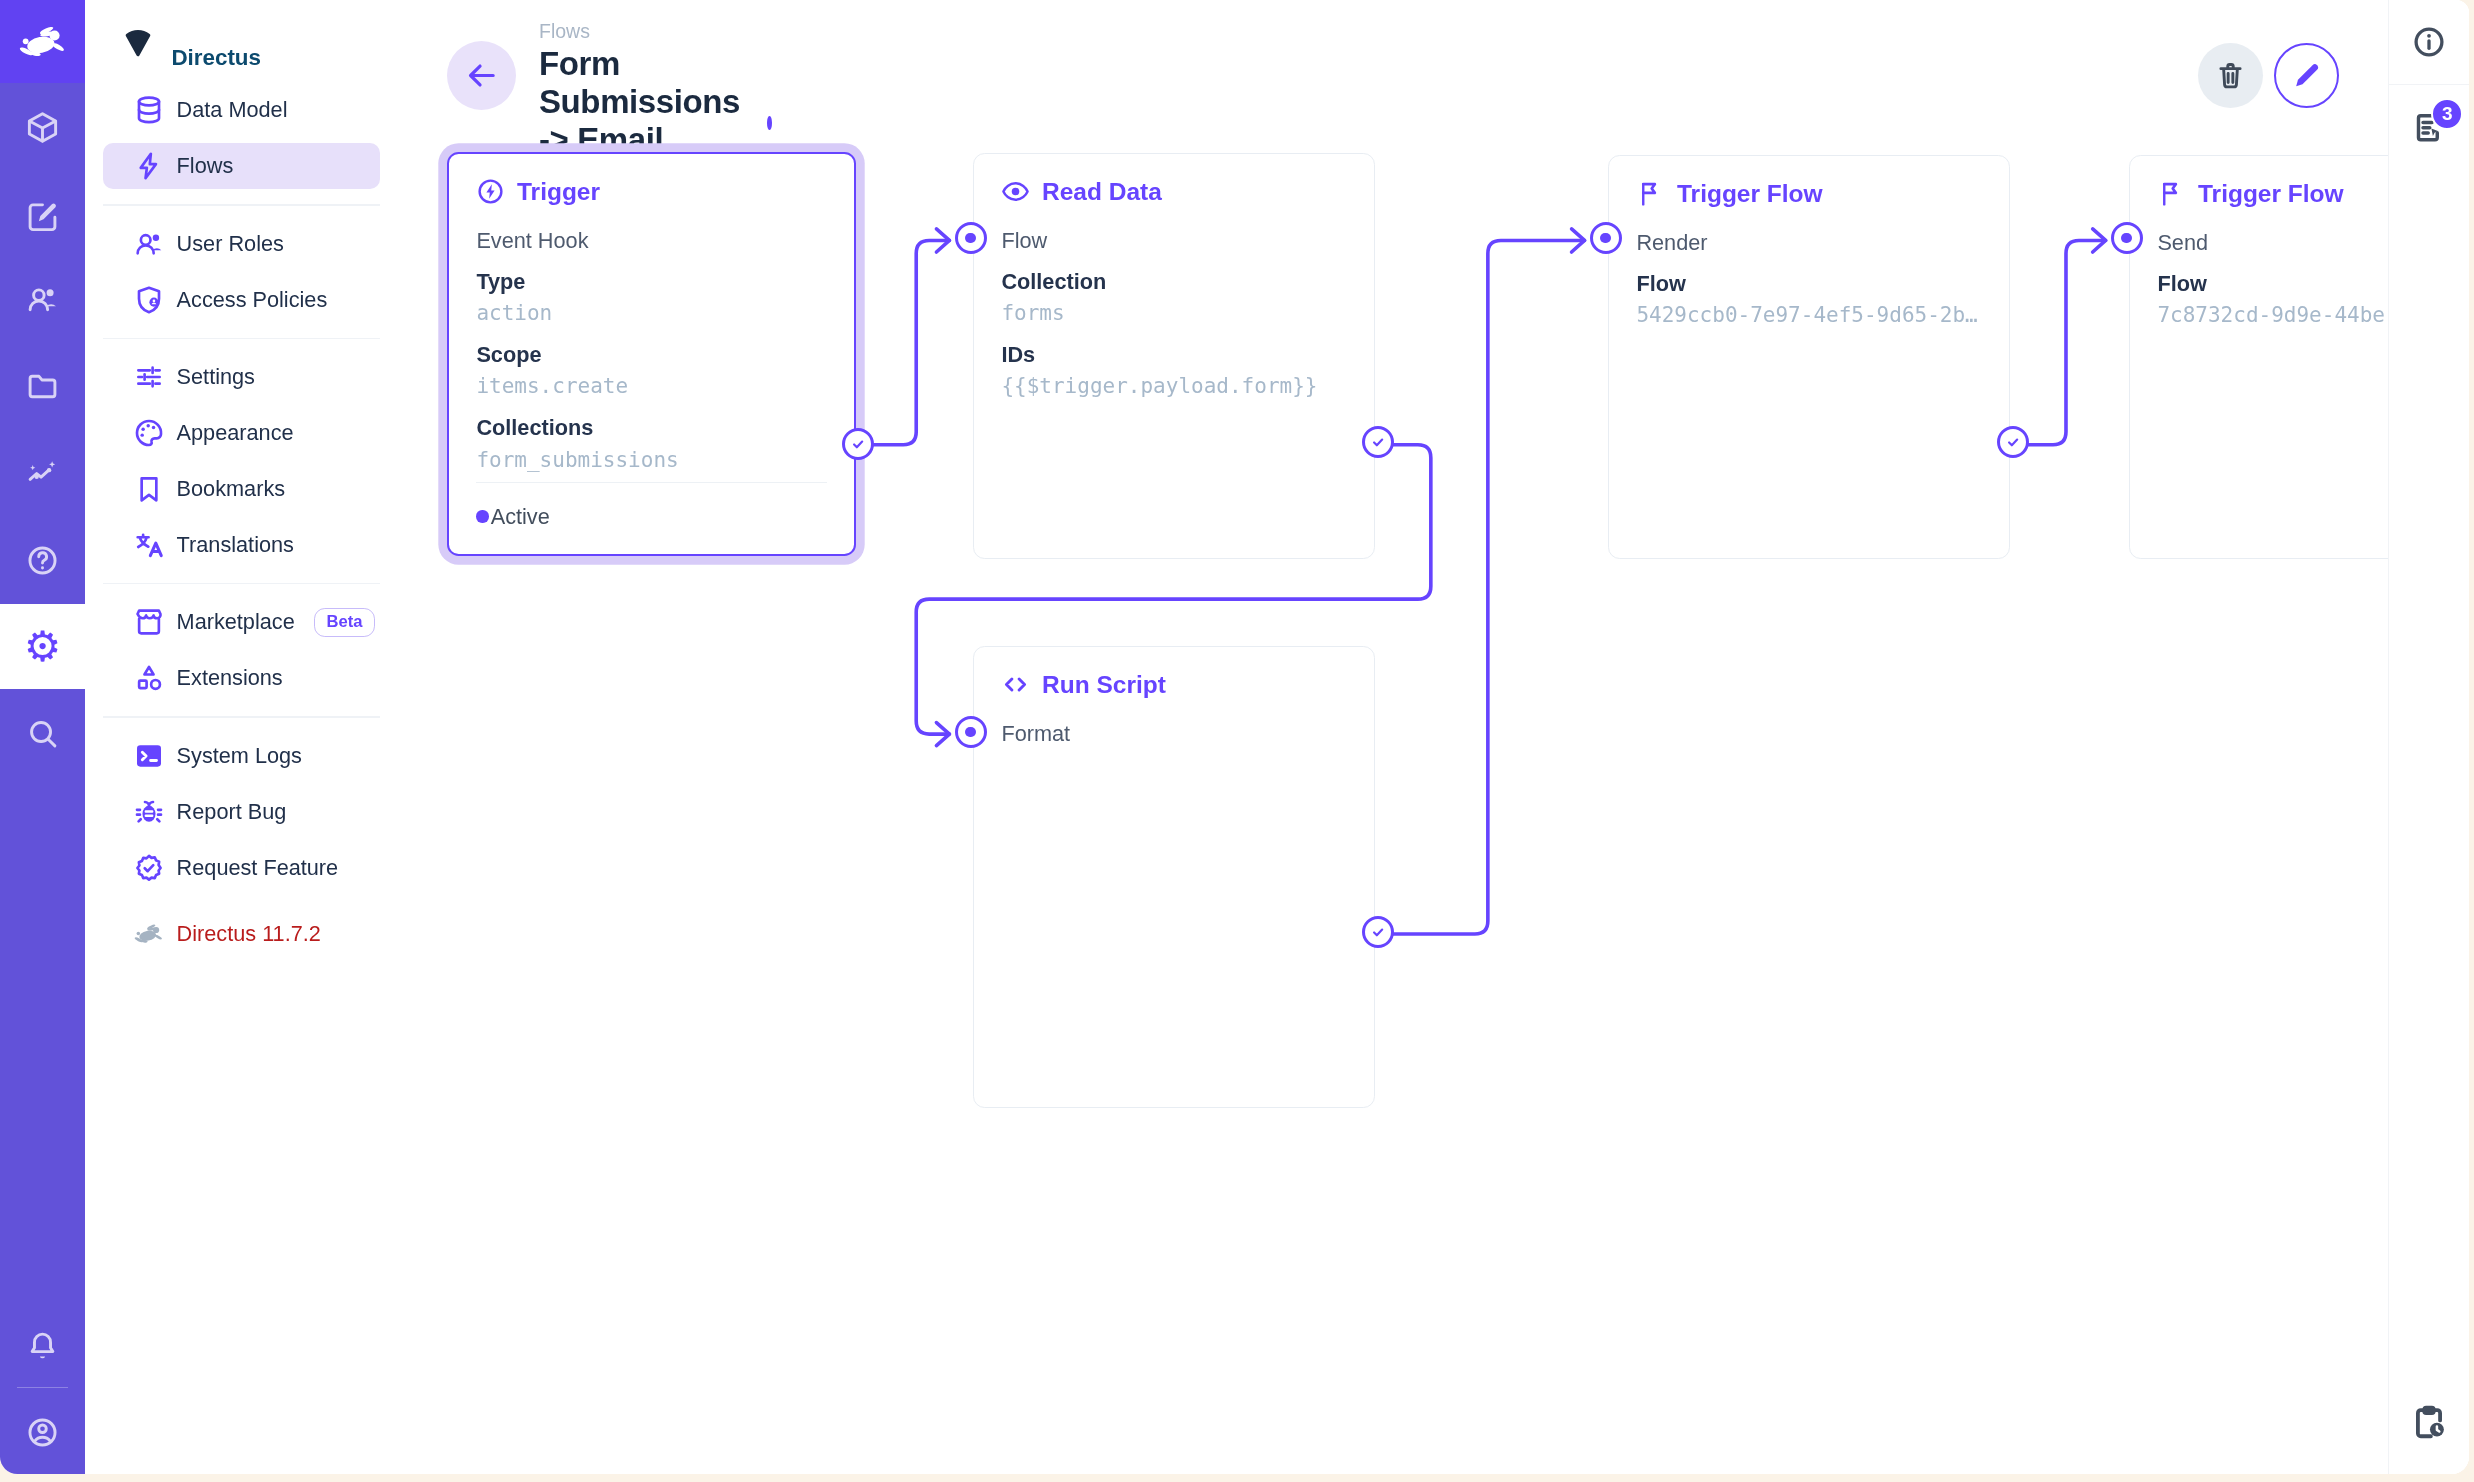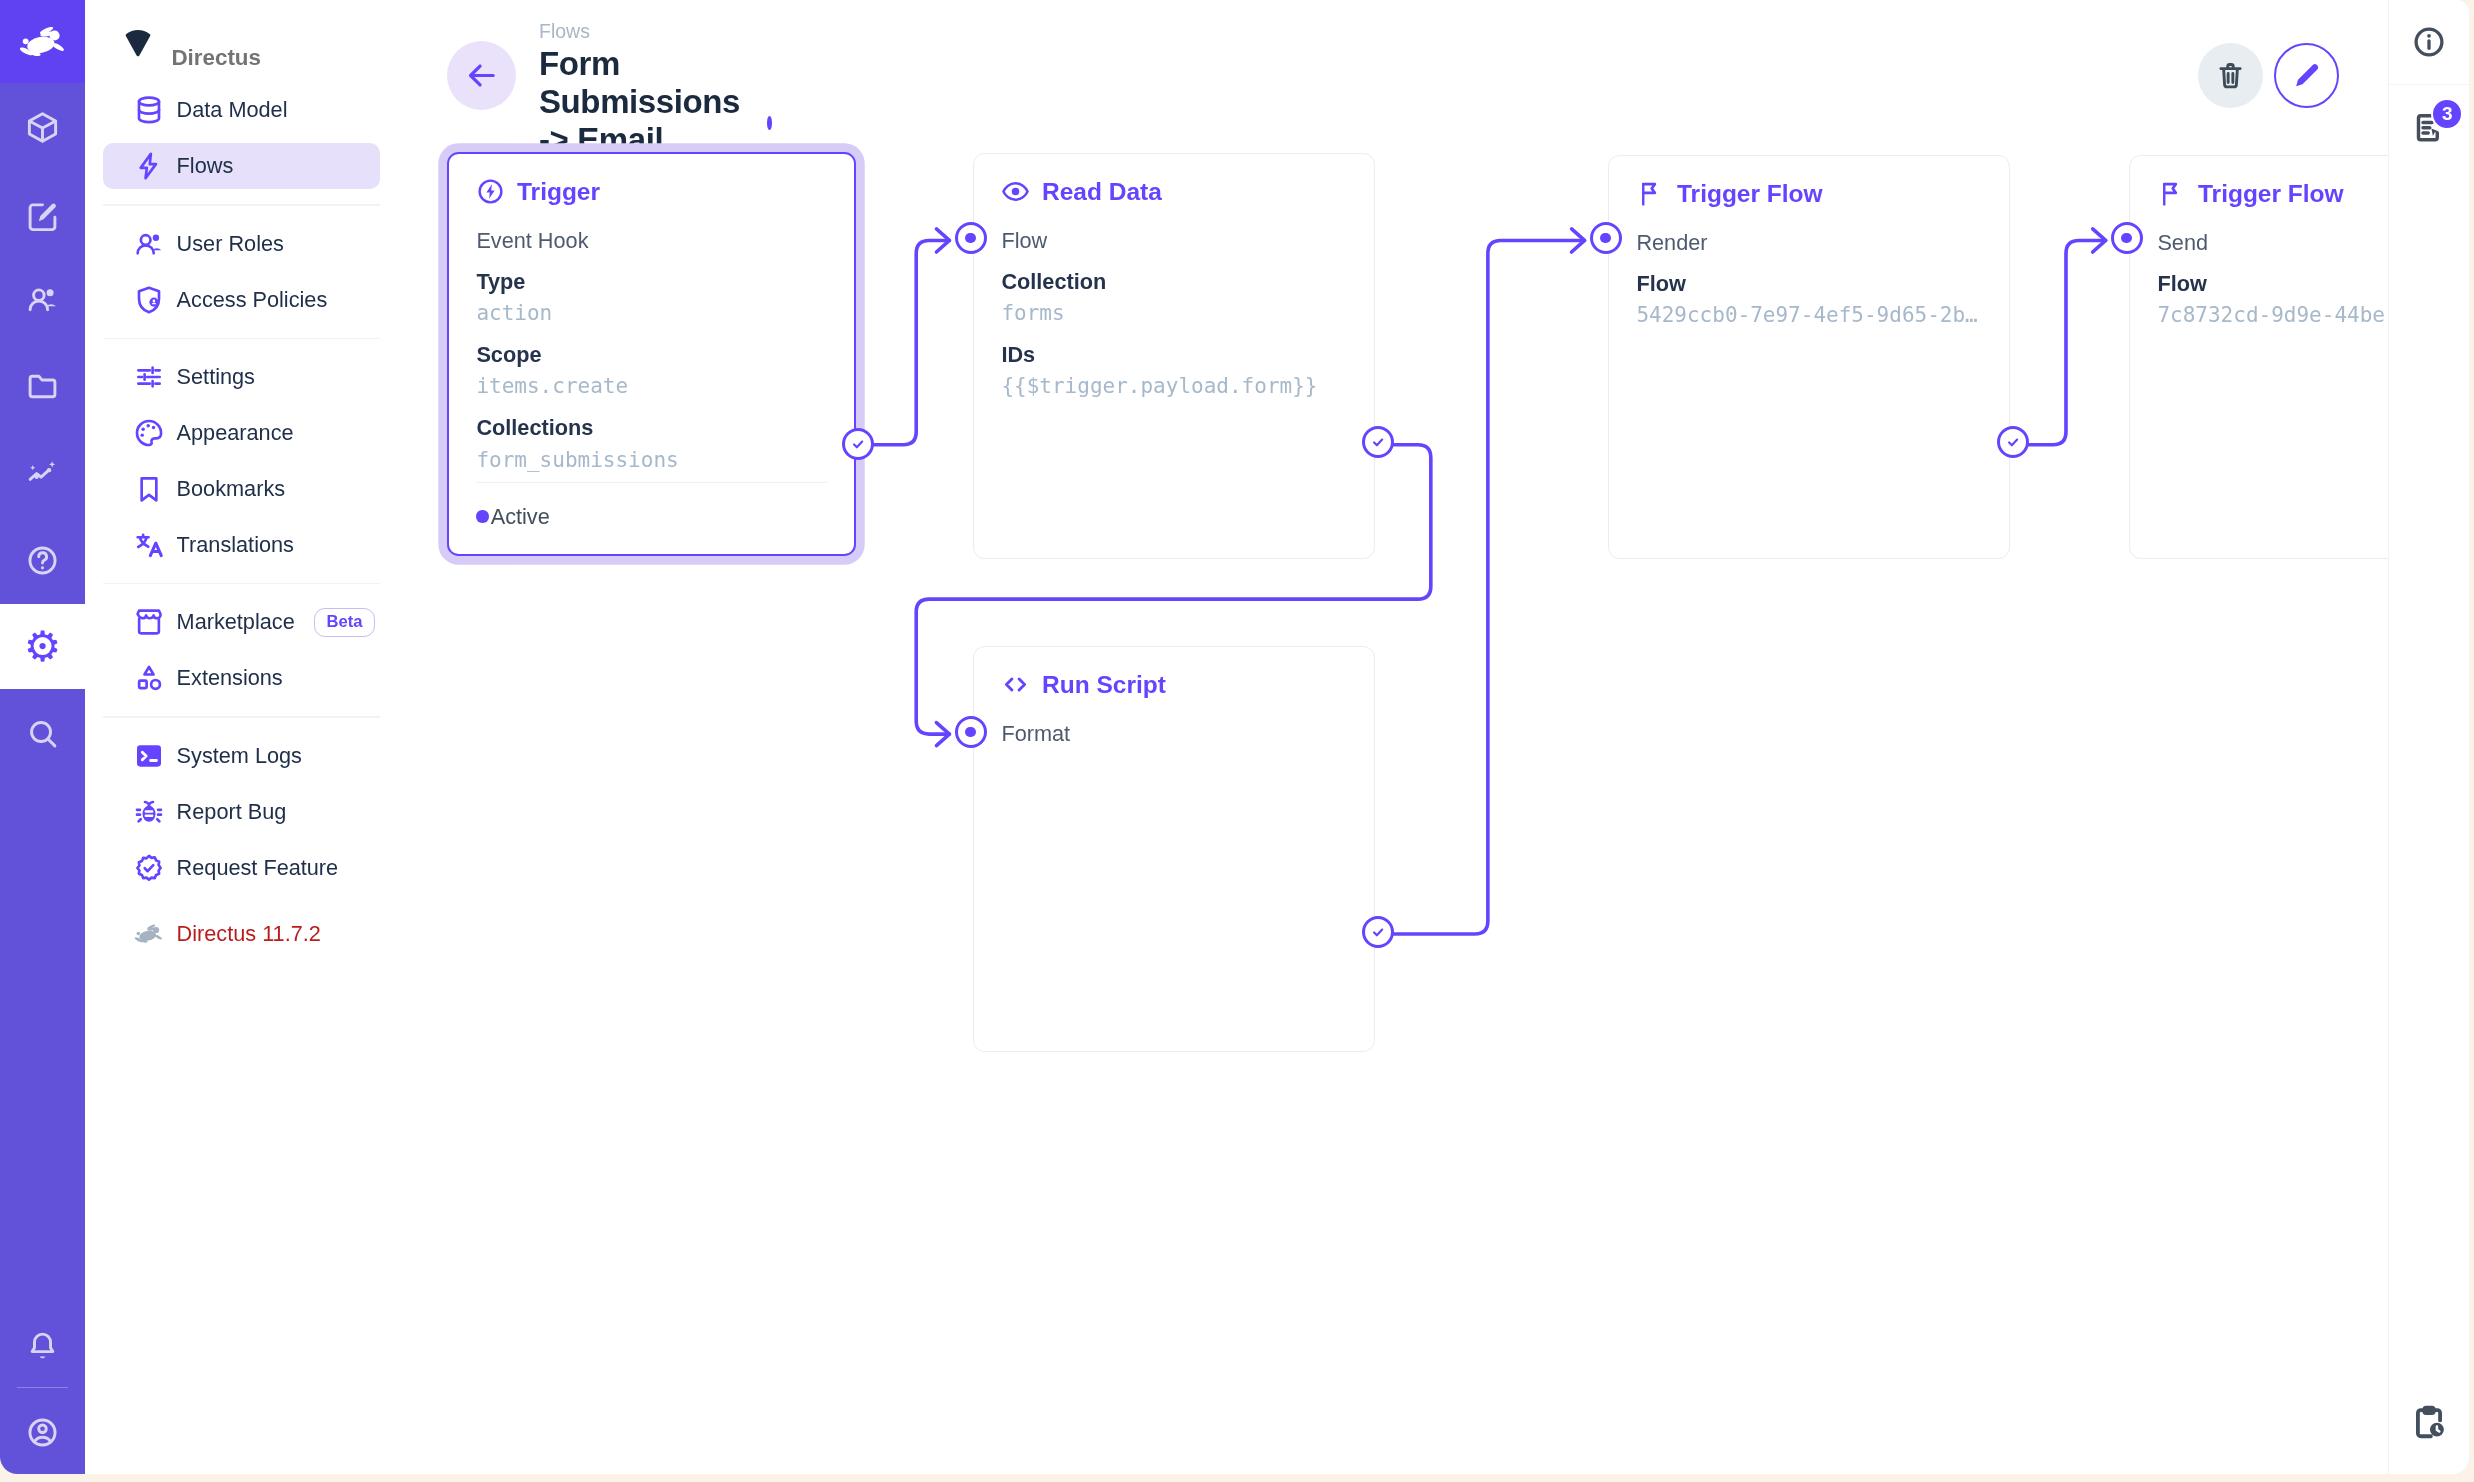--- a/index.html
+++ b/index.html
@@ -19,21 +19,21 @@
   .mod-tile-active { position:absolute; left:0; top:605px; width:85px; height:85px; background:#fff; }
   .mod-ic.active { color:#6644FF; }
   .gear-glyph { font-family:"DejaVu Sans", sans-serif; font-size:42px; line-height:1; color:#6644FF; }
   #module-divider { position:absolute; left:17.3px; right:17.3px; top:1387px; height:1.4px;
                     background:rgba(255,255,255,0.28); }
 
   
   #nav { position:relative; width:313px; flex:0 0 313px; background:#fff; height:100%; }
   #project-row { display:flex; align-items:center; gap:14.4px; padding:21.7px 0 0 34px; height:65px; }
   #project-row svg { width:38px; height:38px; }
-  #project-name { font-size:22.4px; font-weight:700; color:#737373;margin-top:30px; }
+  #project-name { font-size:22.4px; font-weight:700; color:#0c4a6e;margin-top:30px; }
   #global-search { margin:20px 18px 0 18px; height:53px; border:1.4px solid #E6EBF1; border-radius:10px;
                    display:flex; align-items:center; padding:0 10px 0 20px; cursor:text; background:#fff; }
   #search-placeholder { font-size:21.7px; color:#A9B6C6; }
   #search-kbd { margin-left:auto; border:1.4px solid #E3E9EF; border-radius:7.2px; padding:3.6px 10px;
                 font-size:18px; color:#A9B6C6; }
   #nav-items { margin-top:17.3px; }
   .nav-item { position:relative; height:56px; display:flex; align-items:center; padding:0 23px 0 48px;
               cursor:pointer; }
   .nav-item::before { content:''; position:absolute; left:18px; right:18px; top:5px; bottom:5px;
                       border-radius:10px; background:transparent; }
@@ -408,21 +408,21 @@
           </div>
           <div class="port port-in" style="top: 68px;">
             <span class="dot"></span>
           </div>
           <div class="port port-out" style="top: 272px;">
             <svg viewBox="0 0 24 24" fill="none" stroke="currentColor" stroke-width="2" stroke-linecap="round" stroke-linejoin="round">
               <path d="M7.3 12.6l3.3 3.3L17 9.1" stroke-width="2.6"></path>
             </svg>
           </div>
         </div>
-        <div class="card" style="left: 575px; top: 646px; width: 402px; height: 406px;">
+        <div class="card" style="left: 575px; top: 646px; width: 402px; height: 462px;">
           <div class="card-header">
             <span class="ic"><svg viewBox="0 0 24 24" fill="none" stroke="currentColor" stroke-width="2" stroke-linecap="round" stroke-linejoin="round">
                 <path d="M9 7.5 4.5 12 9 16.5M15 7.5 19.5 12 15 16.5" stroke-width="2.4"></path>
               </svg></span>
             <span>Run Script</span>
           </div>
           <div class="card-body">
             <div class="row-plain">Format</div>
           </div>
           <div class="port port-in" style="top: 69px;">

